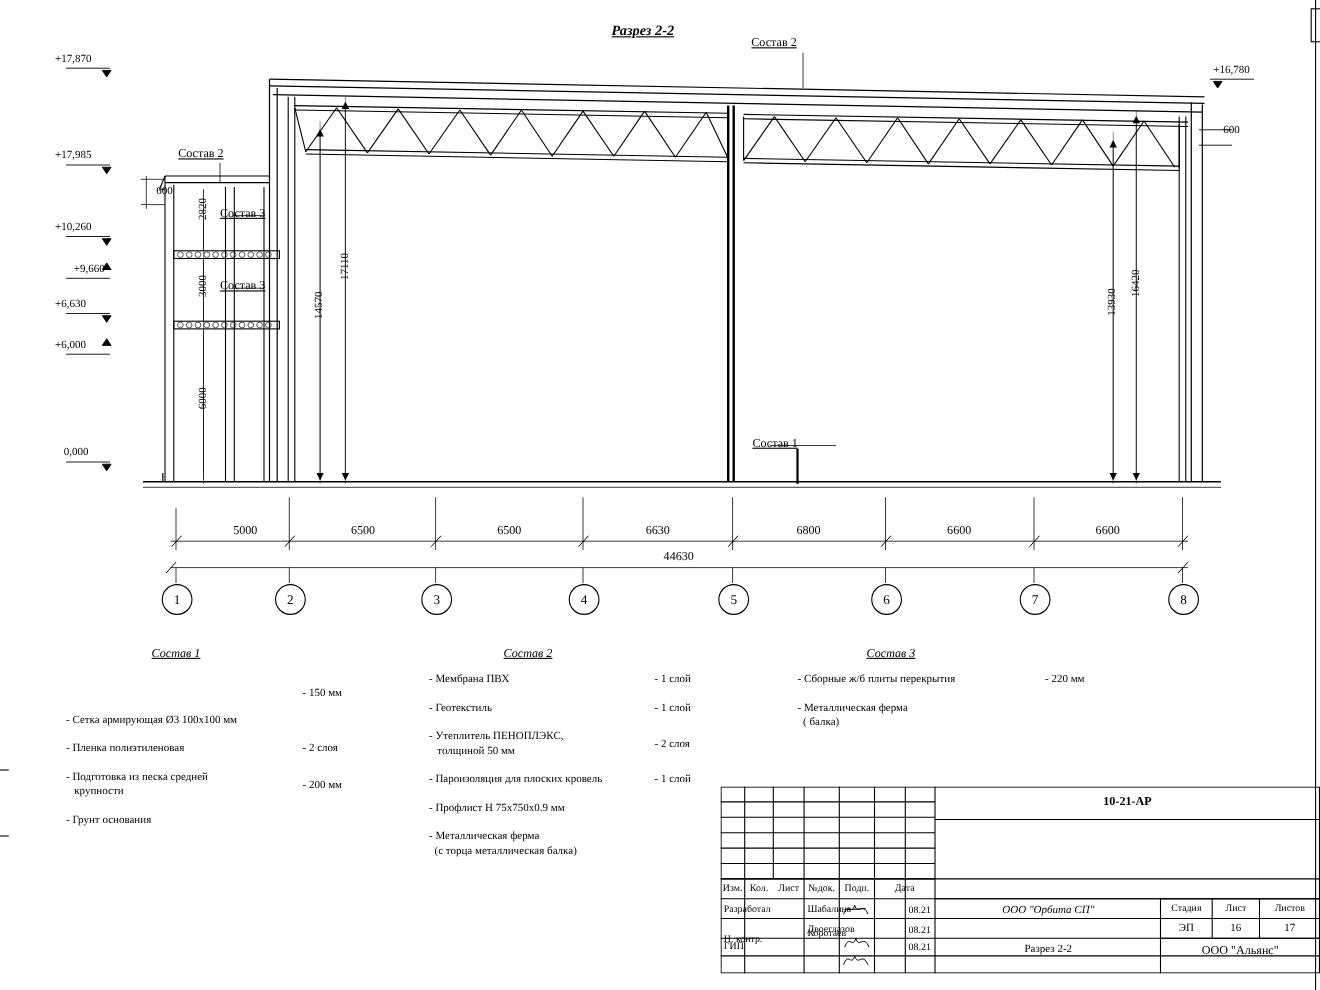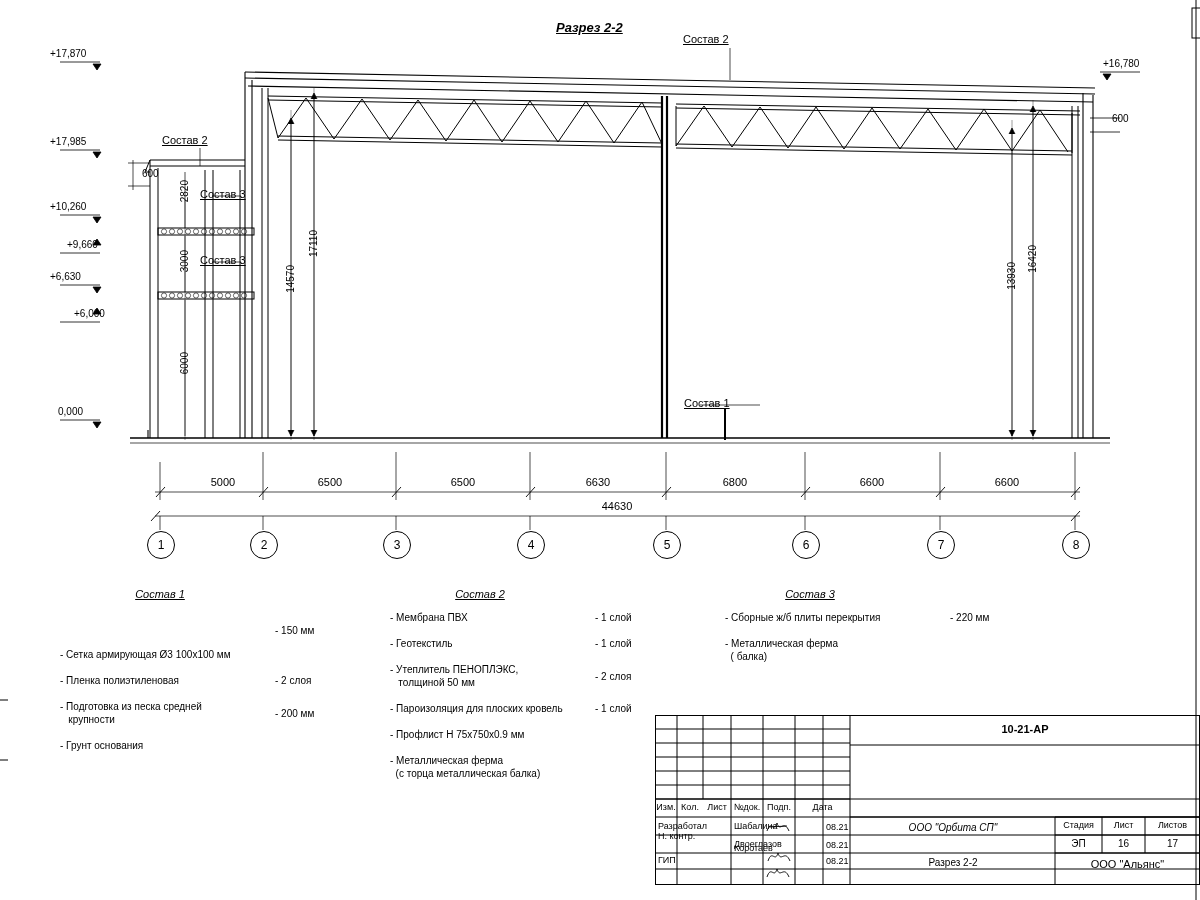--- a/index.html
+++ b/index.html
@@ -1,18 +1,18 @@
 <!DOCTYPE html>
 <html><head>
 <meta charset="utf-8">
 <style>
   html,body{margin:0;padding:0;background:#ffffff;}
   body{width:1200px;height:900px;position:relative;overflow:hidden;
        font-family:"Liberation Sans", sans-serif;color:#000;}
-  .sheet{position:absolute;left:0;top:0;width:1200px;height:756px;}
+  .sheet{position:absolute;left:0;top:0;width:1200px;height:756px;font-family:Liberation Serif, serif;}
   .abs{position:absolute;}
   svg{display:block;}
   .title-main{font-size:13px;font-style:italic;font-weight:bold;text-decoration:underline;}
   .lbl{font-size:11px;}
   .lbl-sm{font-size:10px;padding-left:20px;}
   .elev{font-size:10px;}
   .dimtxt{font-size:11px;}
   .ul{text-decoration:underline;}
   .ital{font-style:italic;}
   .vert{writing-mode:vertical-rl;transform:rotate(180deg);}
@@ -278,21 +278,21 @@
   <div class="abs lbl ul" style="left:162px;top:134px;">Состав 2</div>
   <div class="abs lbl ul" style="left:200px;top:188px;">Состав 3</div>
   <div class="abs lbl ul" style="left:200px;top:254px;">Состав 3</div>
   <div class="abs lbl ul" style="left:684px;top:397px;">Состав 1</div>
 
   <div class="abs elev" style="left:50px;top:48px;">+17,870</div>
   <div class="abs elev" style="left:50px;top:136px;">+17,985</div>
   <div class="abs elev" style="left:50px;top:201px;">+10,260</div>
   <div class="abs elev" style="left:67px;top:239px;">+9,660</div>
   <div class="abs elev" style="left:50px;top:271px;">+6,630</div>
-  <div class="abs elev" style="left:50px;top:308px;margin-left:24px;">+6,000</div>
+  <div class="abs elev" style="left:50px;top:308px;">+6,000</div>
   <div class="abs elev" style="left:58px;top:406px;">0,000</div>
   <div class="abs elev" style="left:1103px;top:58px;">+16,780</div>
 
   <div class="abs lbl-sm" style="left:122px;top:168px;">600</div>
   <div class="abs lbl-sm" style="left:1092px;top:113px;">600</div>
 
   <div class="abs lbl-sm vert" style="left:179px;top:180px;">2820</div>
   <div class="abs lbl-sm vert" style="left:179px;top:250px;">3000</div>
   <div class="abs lbl-sm vert" style="left:179px;top:352px;">6000</div>
   <div class="abs lbl-sm vert" style="left:285px;top:265px;">14570</div>
@@ -442,21 +442,21 @@
     <div class="abs c f9" style="left:22px;top:87px;width:26px;">Кол.</div>
     <div class="abs c f9" style="left:48px;top:87px;width:28px;">Лист</div>
     <div class="abs c f9" style="left:76px;top:87px;width:32px;">№док.</div>
     <div class="abs c f9" style="left:108px;top:87px;width:32px;">Подп.</div>
     <div class="abs c f9" style="left:140px;top:87px;width:55px;">Дата</div>
 
     <div class="abs f9" style="left:3px;top:106px;">Разработал</div>
     <div class="abs f9" style="left:79px;top:106px;">Шабалина</div>
     <div class="abs f9" style="left:171px;top:107px;">08.21</div>
 
-    <div class="abs f9" style="left:3px;top:116px;text-align:center;">Н. контр.</div>
+    <div class="abs f9" style="left:3px;top:133px;text-align:center;">Н. контр.</div>
     <div class="abs f9" style="left:79px;top:124px;">Двоеглазов</div>
     <div class="abs f9" style="left:171px;top:125px;">08.21</div>
 
     <div class="abs f9" style="left:3px;top:140px;">ГИП</div>
     <div class="abs f9" style="left:79px;top:128px;">Коротаев</div>
     <div class="abs f9" style="left:171px;top:141px;">08.21</div>
 
     <svg class="abs" style="left:110px;top:102px;" width="30" height="68">
       <g stroke="#000" fill="none" stroke-width="0.9">
         <path d="M2,14 C6,2 9,16 12,6 C15,16 19,2 24,14"></path>

